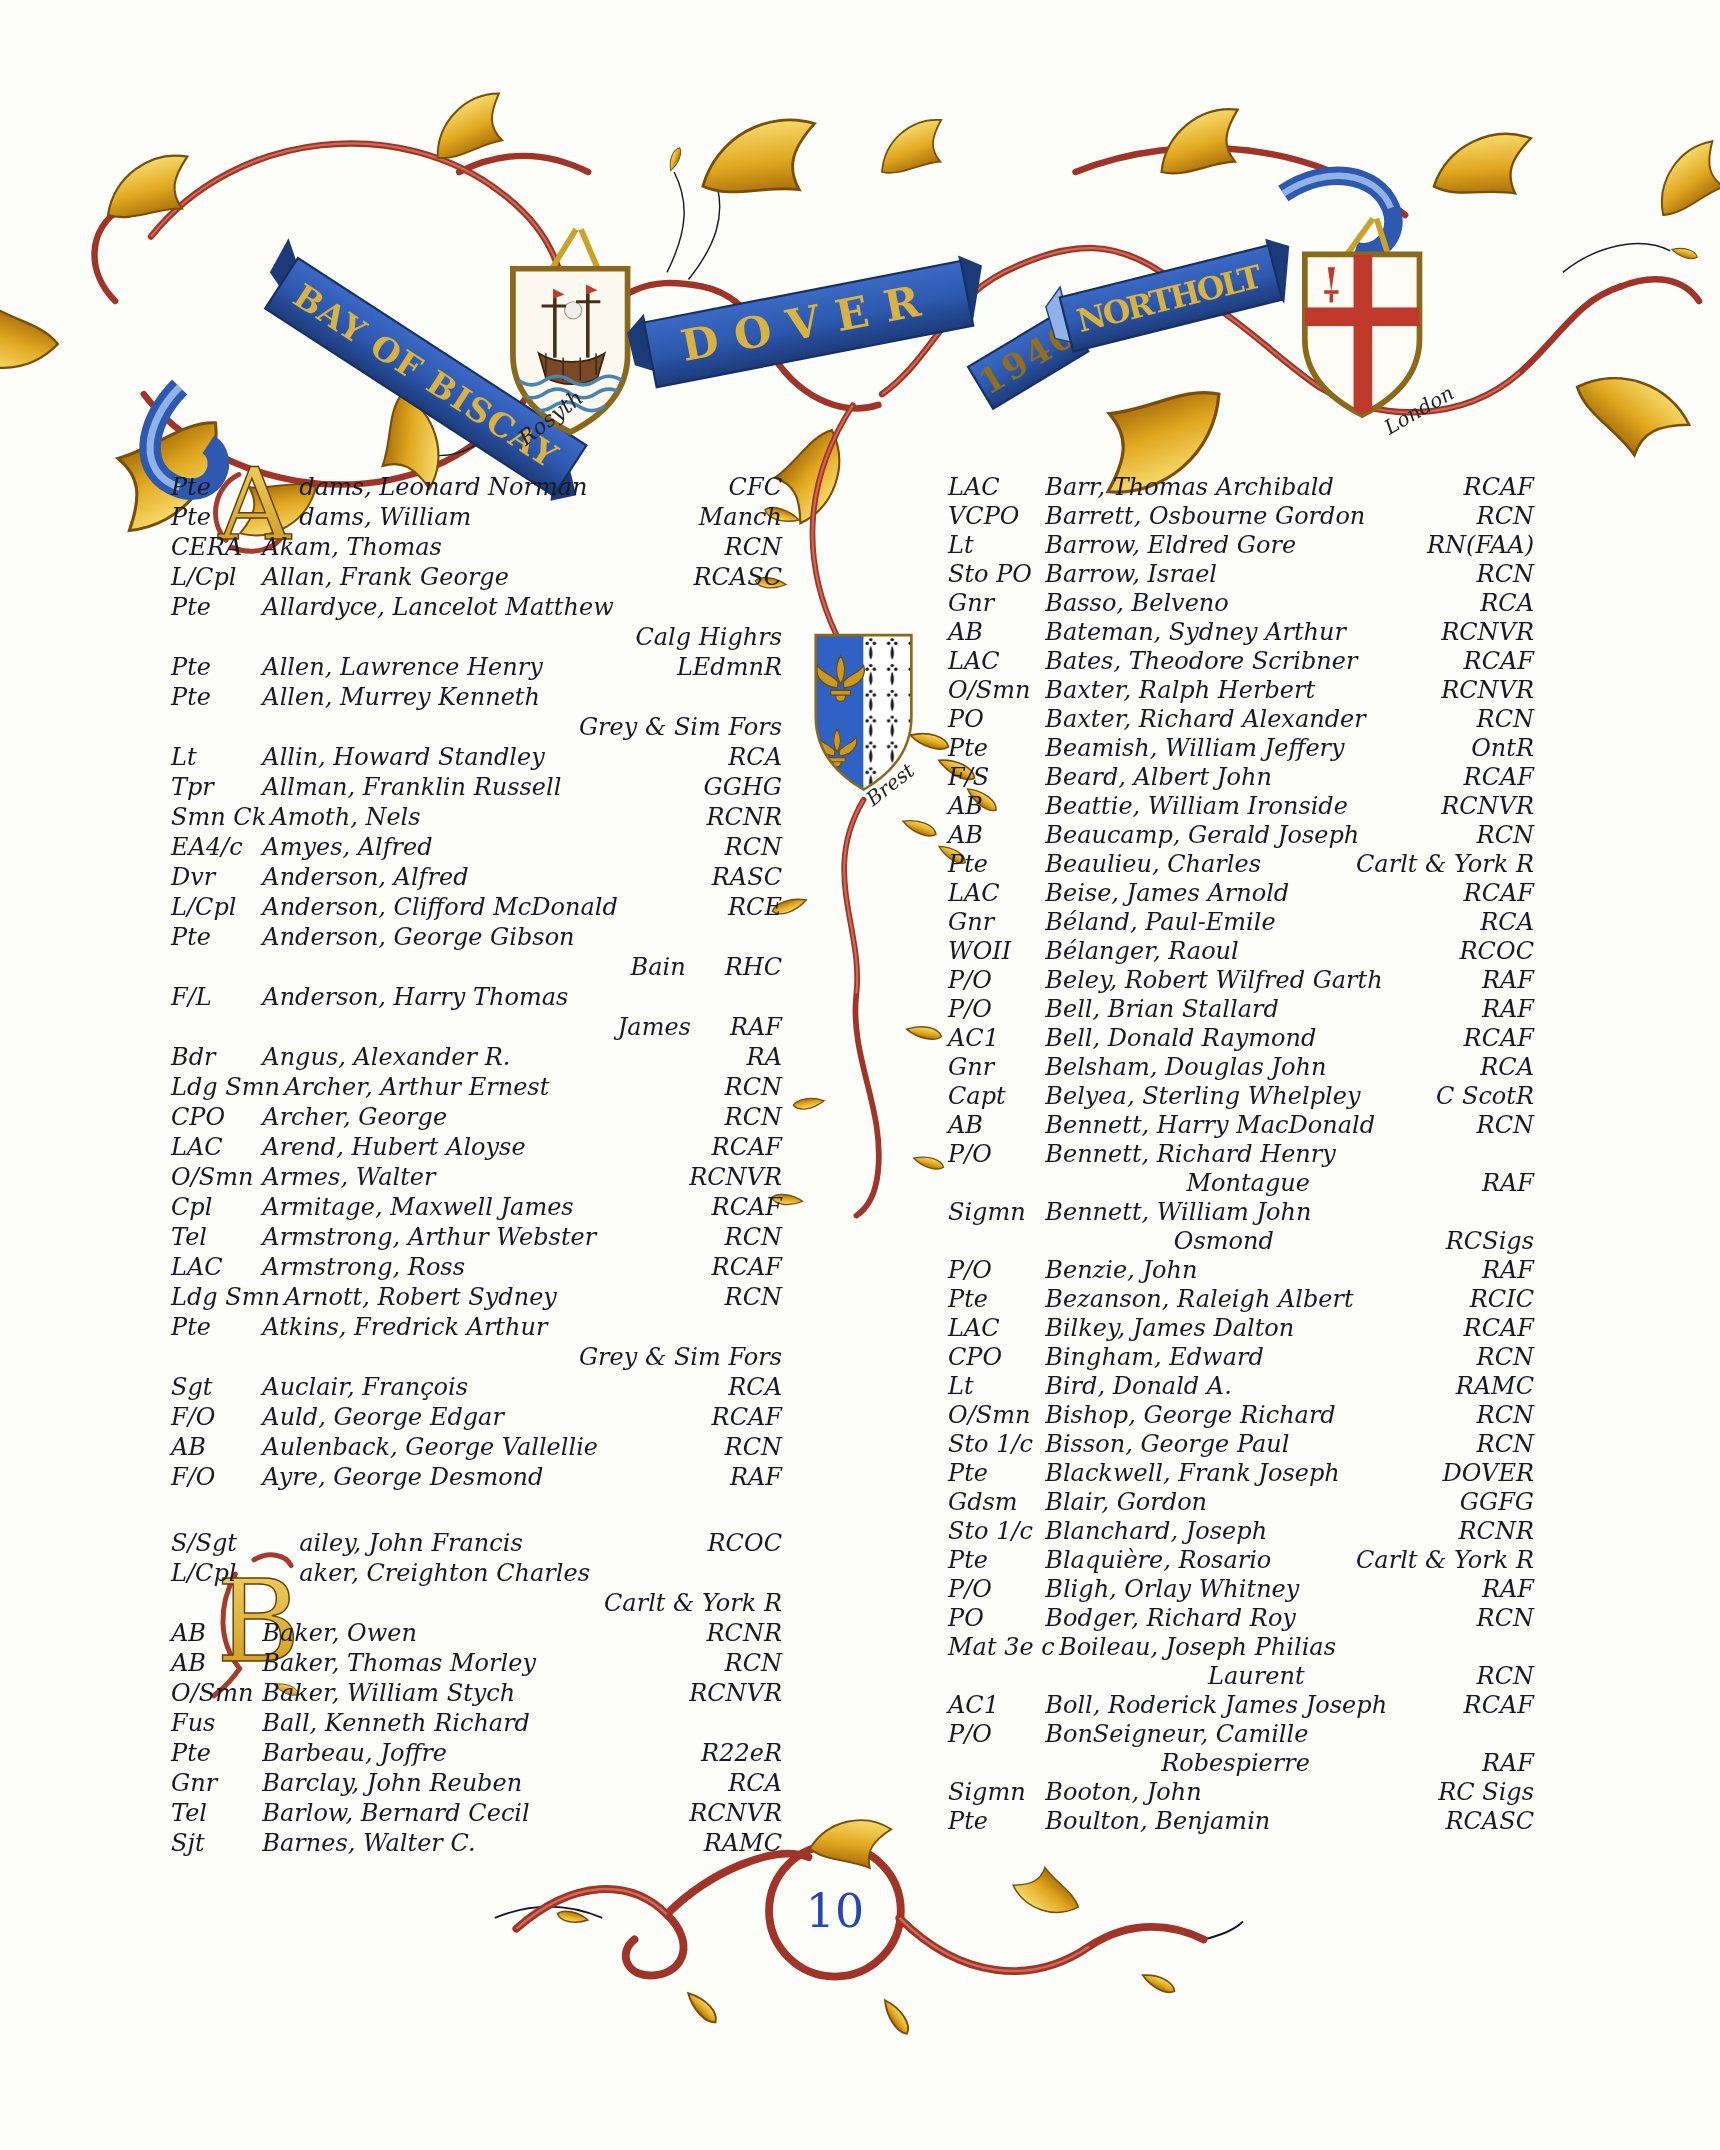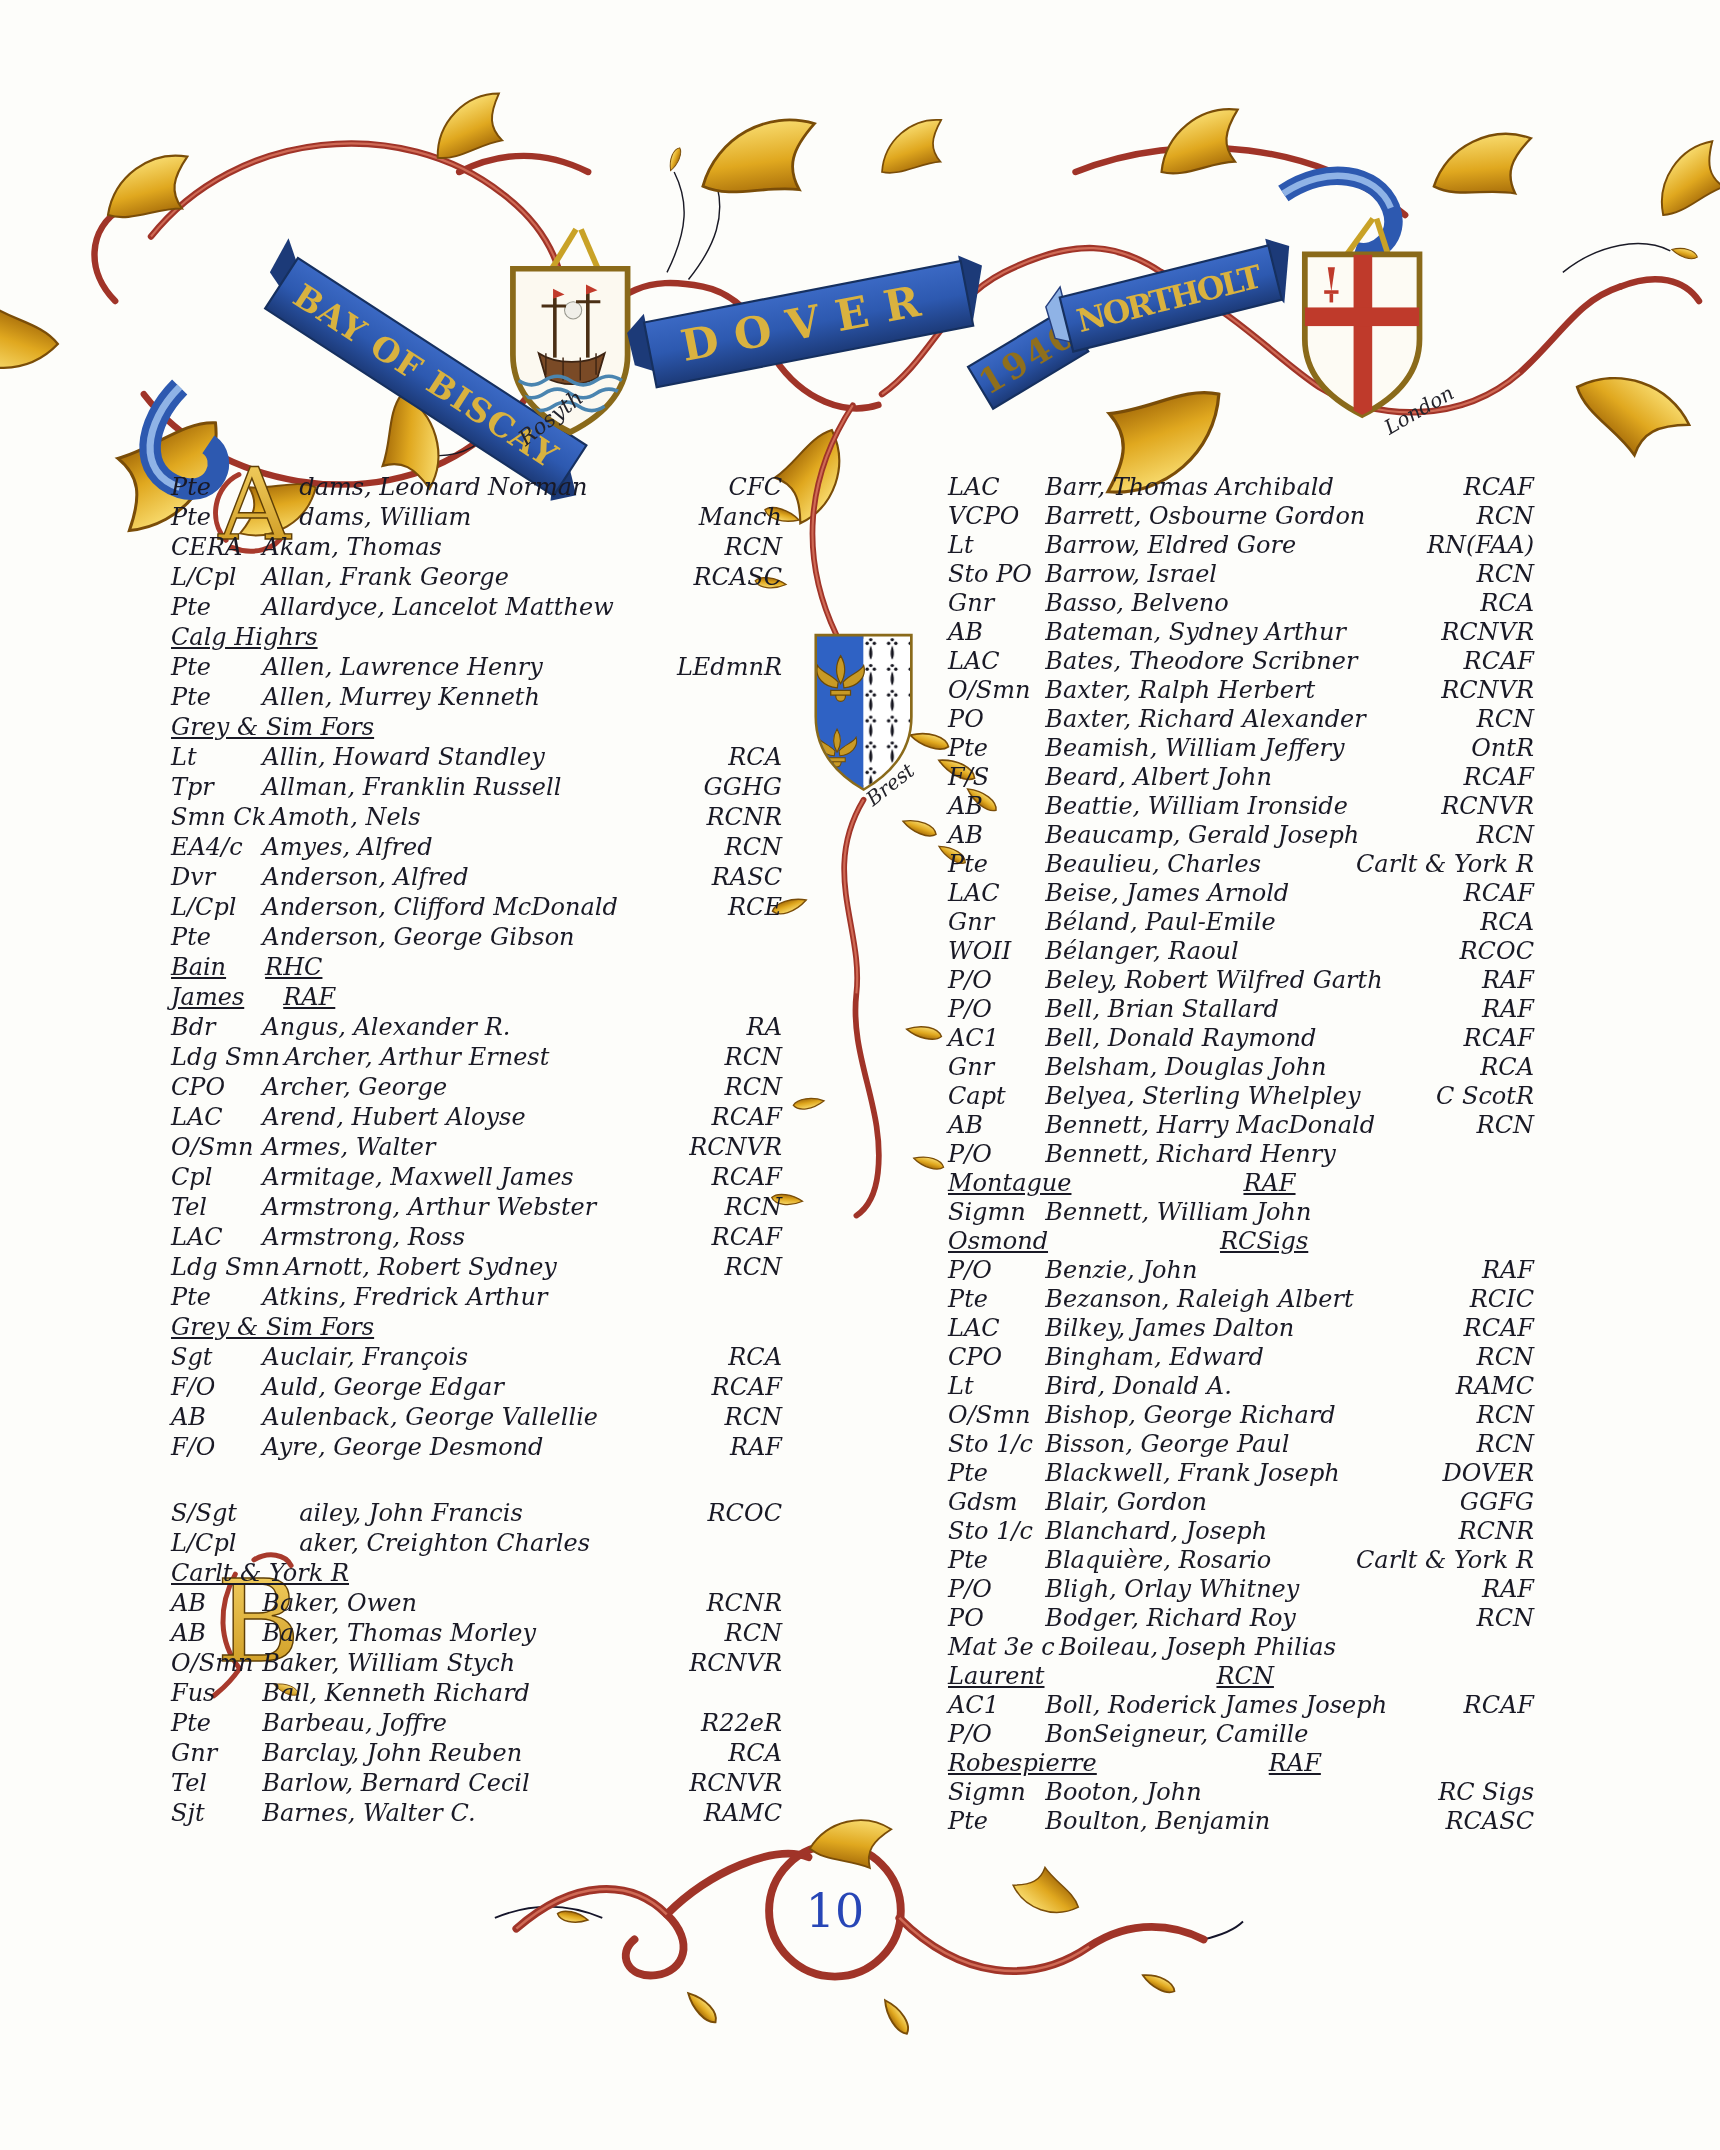--- a/index.html
+++ b/index.html
@@ -10,21 +10,21 @@
   #col-left{left:171px;width:611px;}
   #col-right{left:948px;width:586px;}
   .row{display:flex;align-items:flex-start;font-style:italic;font-size:24px;white-space:nowrap;line-height:1.08;}
   #col-left .row{height:30px;}
   #col-right .row{height:29px;}
   .rank{flex:0 0 auto;min-width:87px;padding-right:4.3px;}
   #col-right .rank{min-width:93px;}
   .name{flex:0 1 auto;}
   .name.after-initial{padding-left:37px;font-style:italic;}
   .unit{margin-left:auto;text-align:right;}
-  .row.cont{justify-content:flex-start;text-decoration:underline;}
+  .row.cont{justify-content:flex-end;}
   .row.cont .unit{margin-left:0;}
   #col-left .cont-name.with-unit{margin-right:39px;}
   #col-right .cont-name.with-unit{margin-right:172px;}
   .spacer{height:36px;}
   .ribbon-text{font-family:"DejaVu Serif","Liberation Serif",serif;font-weight:bold;}
   .caption{font-family:"DejaVu Serif","Liberation Serif",serif;font-style:italic;}
 </style>
 </head>
 <body>
 
@@ -318,20 +318,24 @@
         <span class="unit">RCE</span>
       </div>
       <div class="row">
         <span class="rank">Pte</span>
         <span class="name">Anderson, George Gibson</span>
       </div>
       <div class="row cont">
         <span class="cont-name with-unit">Bain</span>
         <span class="unit">RHC</span>
       </div>
+      <div class="row">
+        <span class="rank">F/L</span>
+        <span class="name">Anderson, Harry Thomas</span>
+      </div>
       <div class="row cont">
         <span class="cont-name with-unit">James</span>
         <span class="unit">RAF</span>
       </div>
       <div class="row">
         <span class="rank">Bdr</span>
         <span class="name">Angus, Alexander R.</span>
         <span class="unit">RA</span>
       </div>
       <div class="row">

